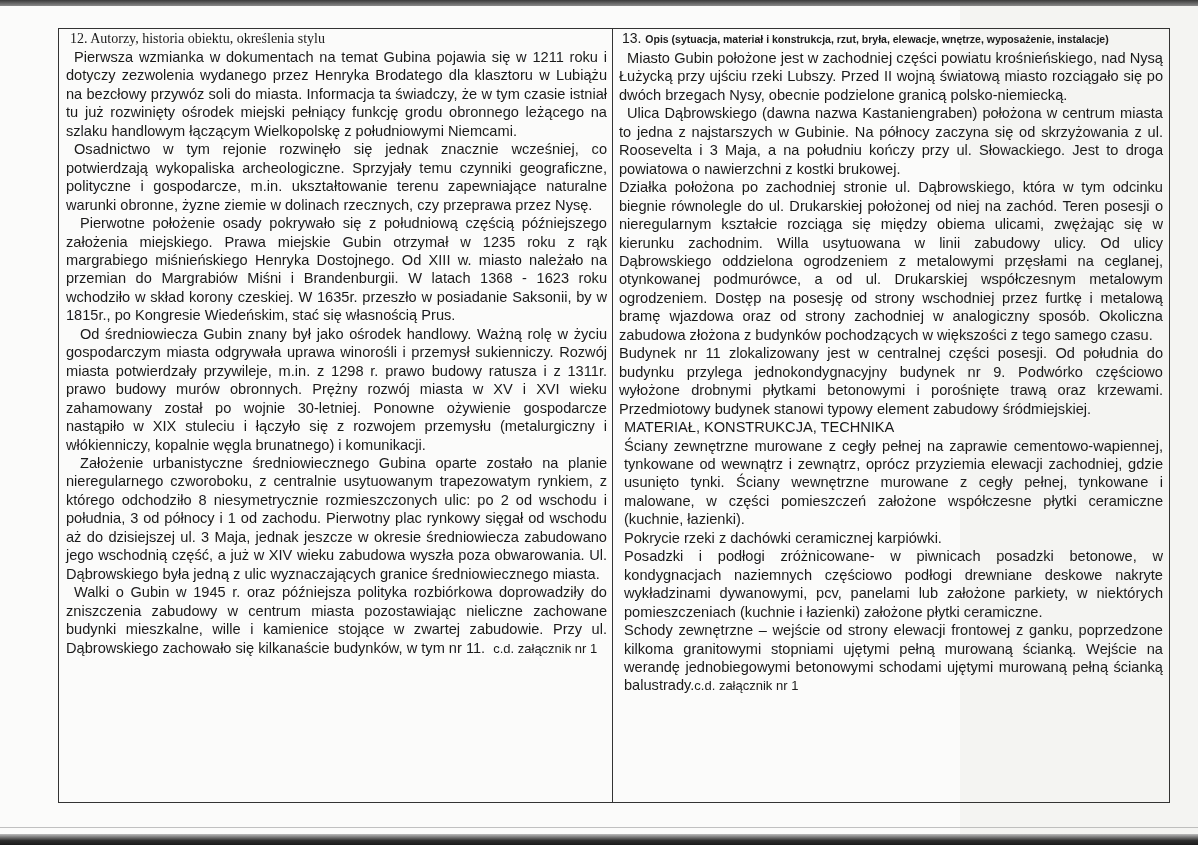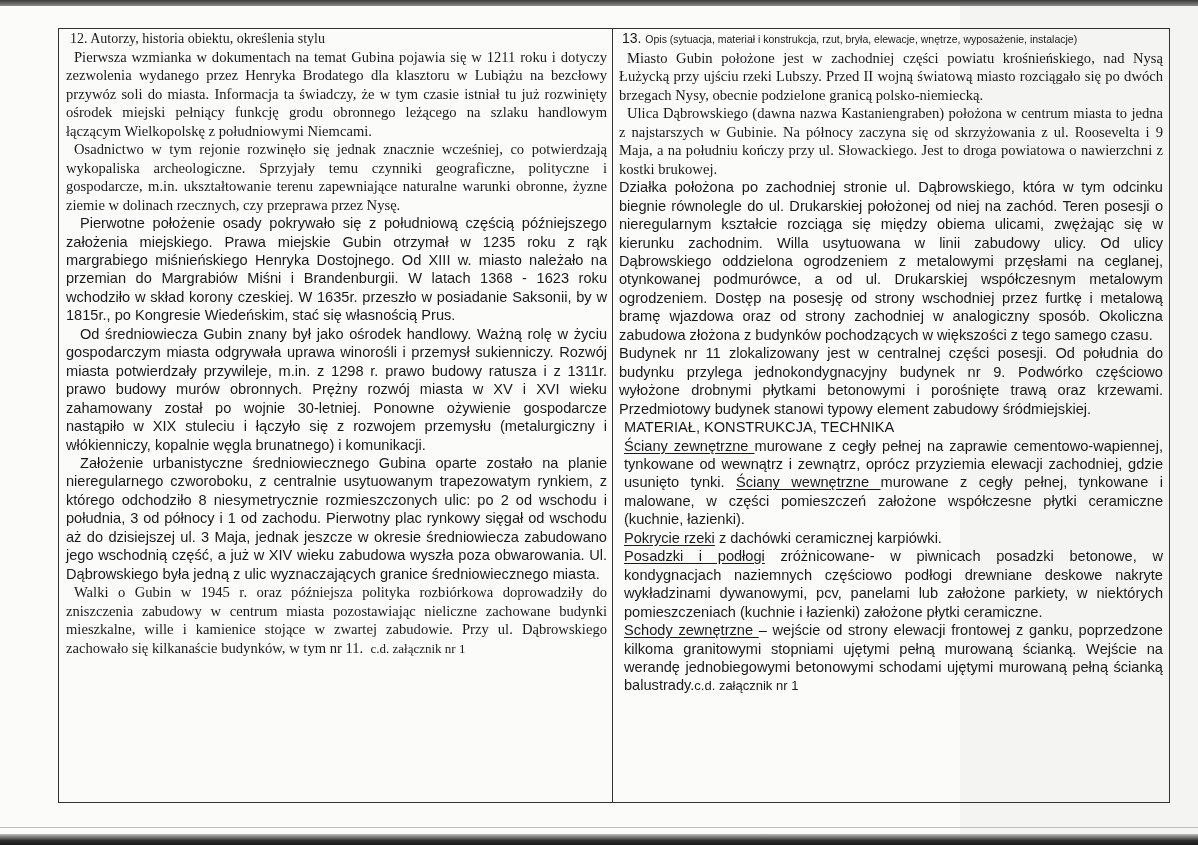--- a/index.html
+++ b/index.html
@@ -46,29 +46,29 @@
     line-height: 17px;
     padding-left: 4px;
     margin-bottom: 1px;
   }
   .section-title-right {
     font-size: 14px;
     line-height: 17px;
     padding-left: 3px;
     margin-bottom: 1px;
   }
-  .section-title-right .small { font-size: 10.5px; }
+  .section-title-right .small { font-size: 10.5px; font-weight: bold; }
   p {
     margin: 0;
     text-align: justify;
   }
-  p.indent { text-indent: 8px; font-family: Liberation Serif, serif; }
+  p.indent { text-indent: 8px; }
   p.indent2 { text-indent: 14px; }
   .small-note { font-size: 13px; }
-  .ul { text-decoration: underline; text-underline-offset: 2px; }
+  .ul { text-underline-offset: 2px; }
   .heading-caps { padding-left: 5px; }
   .pad { padding-left: 5px; }
 </style>
 </head>
 <body>
 
 <div class="scan-top"></div>
 <div class="sheet">
   <div class="form-table">
 
@@ -78,21 +78,21 @@
       <p class="indent">Osadnictwo w tym rejonie rozwinęło się jednak znacznie wcześniej, co potwierdzają wykopaliska archeologiczne. Sprzyjały temu czynniki geograficzne, polityczne i gospodarcze, m.in. ukształtowanie terenu zapewniające naturalne warunki obronne, żyzne ziemie w dolinach rzecznych, czy przeprawa przez Nysę.</p>
       <p class="indent2">Pierwotne położenie osady pokrywało się z południową częścią późniejszego założenia miejskiego. Prawa miejskie Gubin otrzymał w 1235 roku z rąk margrabiego miśnieńskiego Henryka Dostojnego. Od XIII w. miasto należało na przemian do Margrabiów Miśni i Brandenburgii. W latach 1368 - 1623 roku wchodziło w skład korony czeskiej. W 1635r. przeszło w posiadanie Saksonii, by w 1815r., po Kongresie Wiedeńskim, stać się własnością Prus.</p>
       <p class="indent2">Od średniowiecza  Gubin znany był jako ośrodek handlowy. Ważną  rolę w życiu gospodarczym miasta odgrywała uprawa winorośli i przemysł sukienniczy. Rozwój miasta potwierdzały przywileje, m.in. z 1298 r. prawo budowy ratusza i z 1311r. prawo budowy murów obronnych. Prężny rozwój miasta w XV i XVI wieku zahamowany został po wojnie 30-letniej. Ponowne ożywienie gospodarcze nastąpiło w XIX stuleciu i łączyło się z rozwojem przemysłu (metalurgiczny i włókienniczy, kopalnie węgla brunatnego) i komunikacji.</p>
       <p class="indent2">Założenie urbanistyczne średniowiecznego Gubina oparte zostało na planie nieregularnego czworoboku, z centralnie usytuowanym trapezowatym rynkiem, z którego odchodziło 8 niesymetrycznie rozmieszczonych ulic: po 2 od wschodu i południa, 3 od północy i 1 od zachodu.  Pierwotny plac rynkowy sięgał od wschodu aż do dzisiejszej ul. 3 Maja, jednak jeszcze w okresie średniowiecza zabudowano jego wschodnią część, a już w XIV wieku zabudowa wyszła poza obwarowania. Ul. Dąbrowskiego była jedną z ulic wyznaczających granice średniowiecznego miasta.</p>
       <p class="indent"><span>Walki o Gubin w 1945 r. oraz późniejsza polityka rozbiórkowa doprowadziły do zniszczenia zabudowy w centrum miasta pozostawiając nieliczne zachowane budynki mieszkalne, wille i kamienice stojące w zwartej zabudowie. Przy ul. Dąbrowskiego  zachowało się  kilkanaście budynków, w tym nr 11.</span>&nbsp; <span class="small-note">c.d. załącznik nr 1</span></p>
     </div>
 
     <div class="col col-right">
       <div class="section-title-right"><span>13.</span> <span class="small">Opis  (sytuacja, materiał i konstrukcja, rzut, bryła, elewacje, wnętrze, wyposażenie, instalacje)</span></div>
       <p class="indent">Miasto Gubin położone jest w zachodniej części powiatu krośnieńskiego, nad Nysą Łużycką przy ujściu rzeki Lubszy. Przed II wojną światową miasto rozciągało się po dwóch brzegach Nysy, obecnie podzielone granicą polsko-niemiecką.</p>
-      <p class="indent">Ulica Dąbrowskiego (dawna nazwa Kastaniengraben) położona w centrum miasta to jedna z najstarszych w Gubinie. Na północy zaczyna się od skrzyżowania z ul. Roosevelta i 9 Maja, a na południu kończy przy ul. Słowackiego. Jest to droga powiatowa o nawierzchni z kostki brukowej.</p>
+      <p class="indent">Ulica Dąbrowskiego (dawna nazwa Kastaniengraben) położona w centrum miasta to jedna z najstarszych w Gubinie. Na północy zaczyna się od skrzyżowania z ul. Roosevelta i 3 Maja, a na południu kończy przy ul. Słowackiego. Jest to droga powiatowa o nawierzchni z kostki brukowej.</p>
       <p>Działka położona po zachodniej stronie ul. Dąbrowskiego, która w tym odcinku biegnie równolegle do ul. Drukarskiej położonej od niej na zachód. Teren posesji o nieregularnym kształcie rozciąga się między obiema ulicami, zwężając się w kierunku zachodnim. Willa usytuowana w linii zabudowy ulicy. Od ulicy Dąbrowskiego oddzielona ogrodzeniem z metalowymi przęsłami na ceglanej, otynkowanej podmurówce, a od ul. Drukarskiej współczesnym metalowym ogrodzeniem. Dostęp na posesję od strony wschodniej przez furtkę i metalową bramę wjazdowa oraz od strony zachodniej w analogiczny sposób. Okoliczna zabudowa złożona z budynków pochodzących w większości z tego samego czasu.</p>
       <p>Budynek nr 11 zlokalizowany jest w centralnej części posesji. Od południa do budynku przylega jednokondygnacyjny budynek nr 9. Podwórko częściowo wyłożone drobnymi płytkami betonowymi i porośnięte trawą oraz krzewami. Przedmiotowy budynek stanowi typowy element zabudowy śródmiejskiej.</p>
       <p class="heading-caps">MATERIAŁ, KONSTRUKCJA, TECHNIKA</p>
 
       <p class="pad"><span class="ul">Ściany zewnętrzne </span><span>murowane z cegły pełnej na zaprawie cementowo-wapiennej, tynkowane od wewnątrz i zewnątrz, oprócz przyziemia elewacji zachodniej, gdzie usunięto tynki. </span><span class="ul">Ściany wewnętrzne </span><span>murowane z cegły pełnej, tynkowane i malowane, w części pomieszczeń założone współczesne płytki ceramiczne (kuchnie, łazienki).</span></p>
       <p class="pad"><span class="ul">Pokrycie rzeki</span><span> z dachówki ceramicznej karpiówki.</span></p>
       <p class="pad"><span class="ul">Posadzki i podłogi</span><span> zróżnicowane- w piwnicach posadzki betonowe, w kondygnacjach naziemnych częściowo podłogi drewniane deskowe nakryte wykładzinami dywanowymi, pcv, panelami lub założone parkiety, w niektórych pomieszczeniach (kuchnie i łazienki) założone płytki ceramiczne.</span></p>
       <p class="pad"><span class="ul">Schody zewnętrzne </span><span>– wejście od strony elewacji frontowej z ganku, poprzedzone kilkoma granitowymi stopniami ujętymi pełną murowaną ścianką.  Wejście na werandę jednobiegowymi betonowymi schodami ujętymi murowaną pełną ścianką balustrady.</span><span class="small-note">c.d. załącznik nr 1</span></p>
     </div>
 

